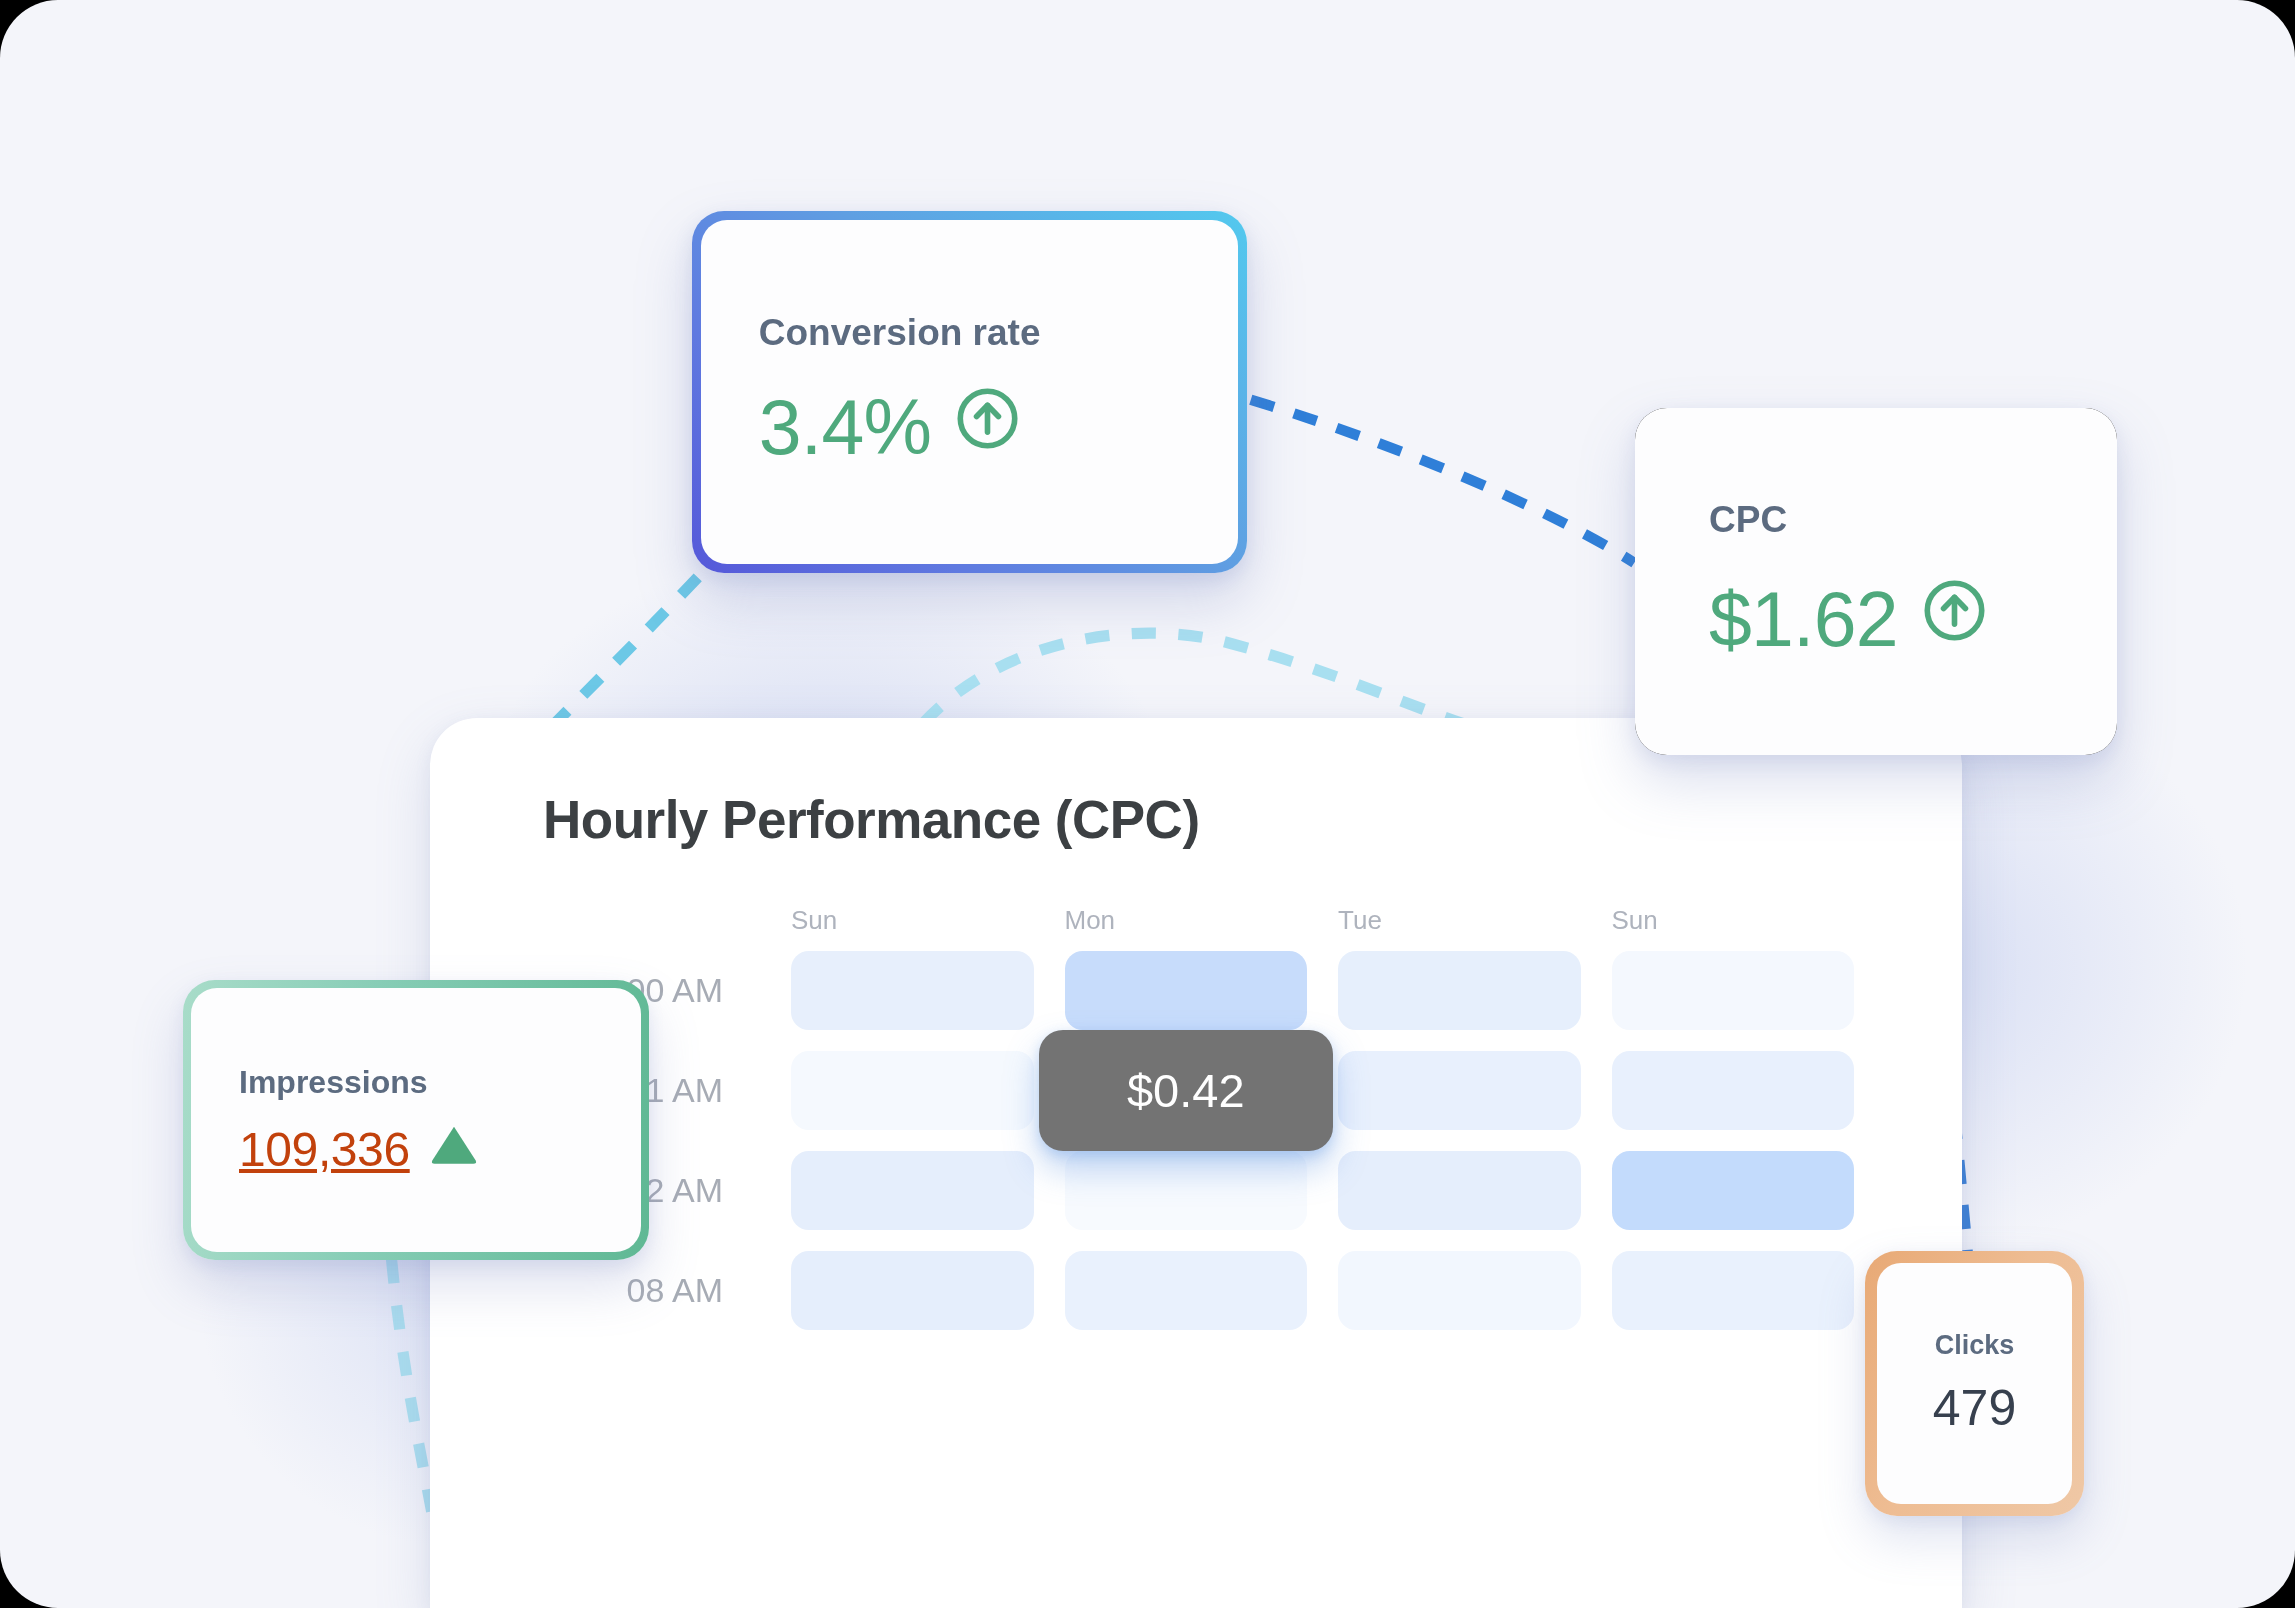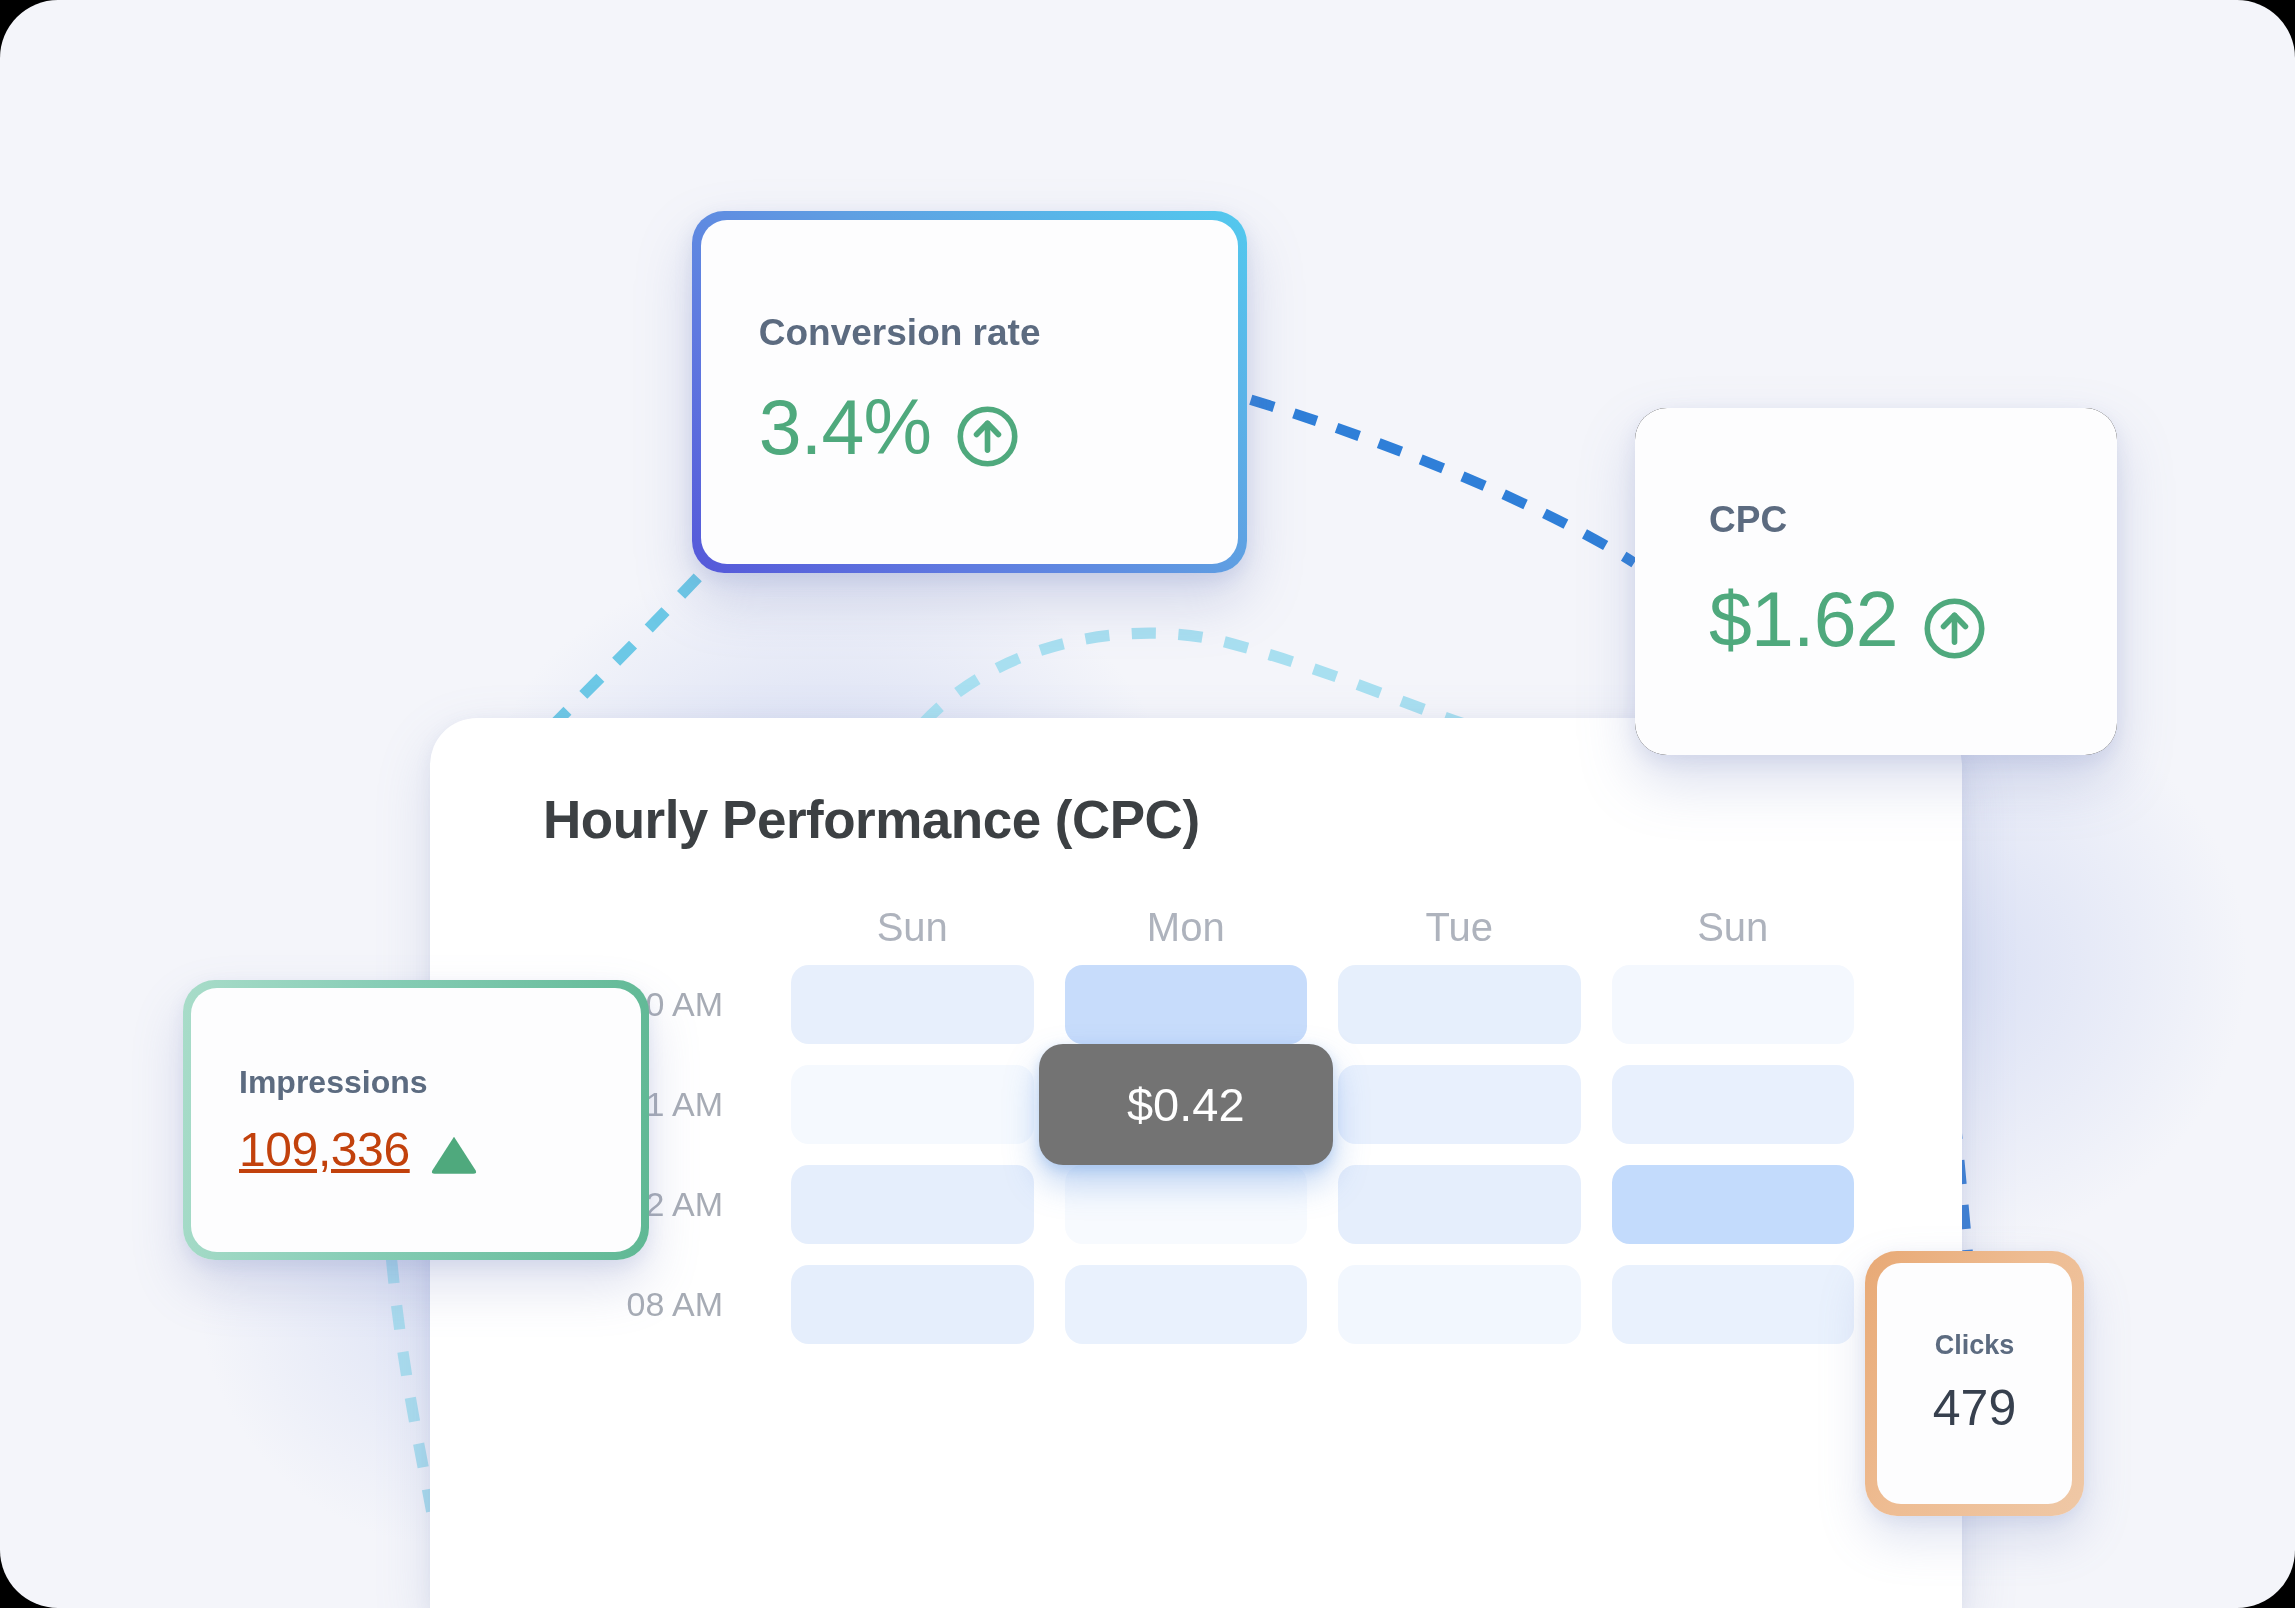--- a/index.html
+++ b/index.html
@@ -78,22 +78,22 @@
     top: 187px;
     width: 1311px;
   }
   .hm-head {
     display: grid;
     grid-template-columns: 217px repeat(4, 1fr);
     column-gap: 31px;
     margin-bottom: 14.5px;
   }
   .hm-head .day {
-    text-align: center;
-    font-size: 40px;
+    text-align: left;
+    font-size: 26px;
     color: #aeb3bd;
     font-weight: 400;
   }
   .hm-row {
     display: grid;
     grid-template-columns: 217px repeat(4, 1fr);
     column-gap: 31px;
     align-items: center;
     margin-bottom: 21px;
   }
@@ -143,21 +143,21 @@
     flex-direction: column;
     justify-content: center;
   }
   .metric-label {
     color: #5c6b80;
     font-weight: 700;
     white-space: nowrap;
   }
   .metric-value-row {
     display: flex;
-    align-items: flex-end;
+    align-items: flex-start;
     white-space: nowrap;
   }
   .metric-value {
     font-weight: 400;
   }
 
   
   .grad-border { padding: 8px; }
 
   #card-conversion {

